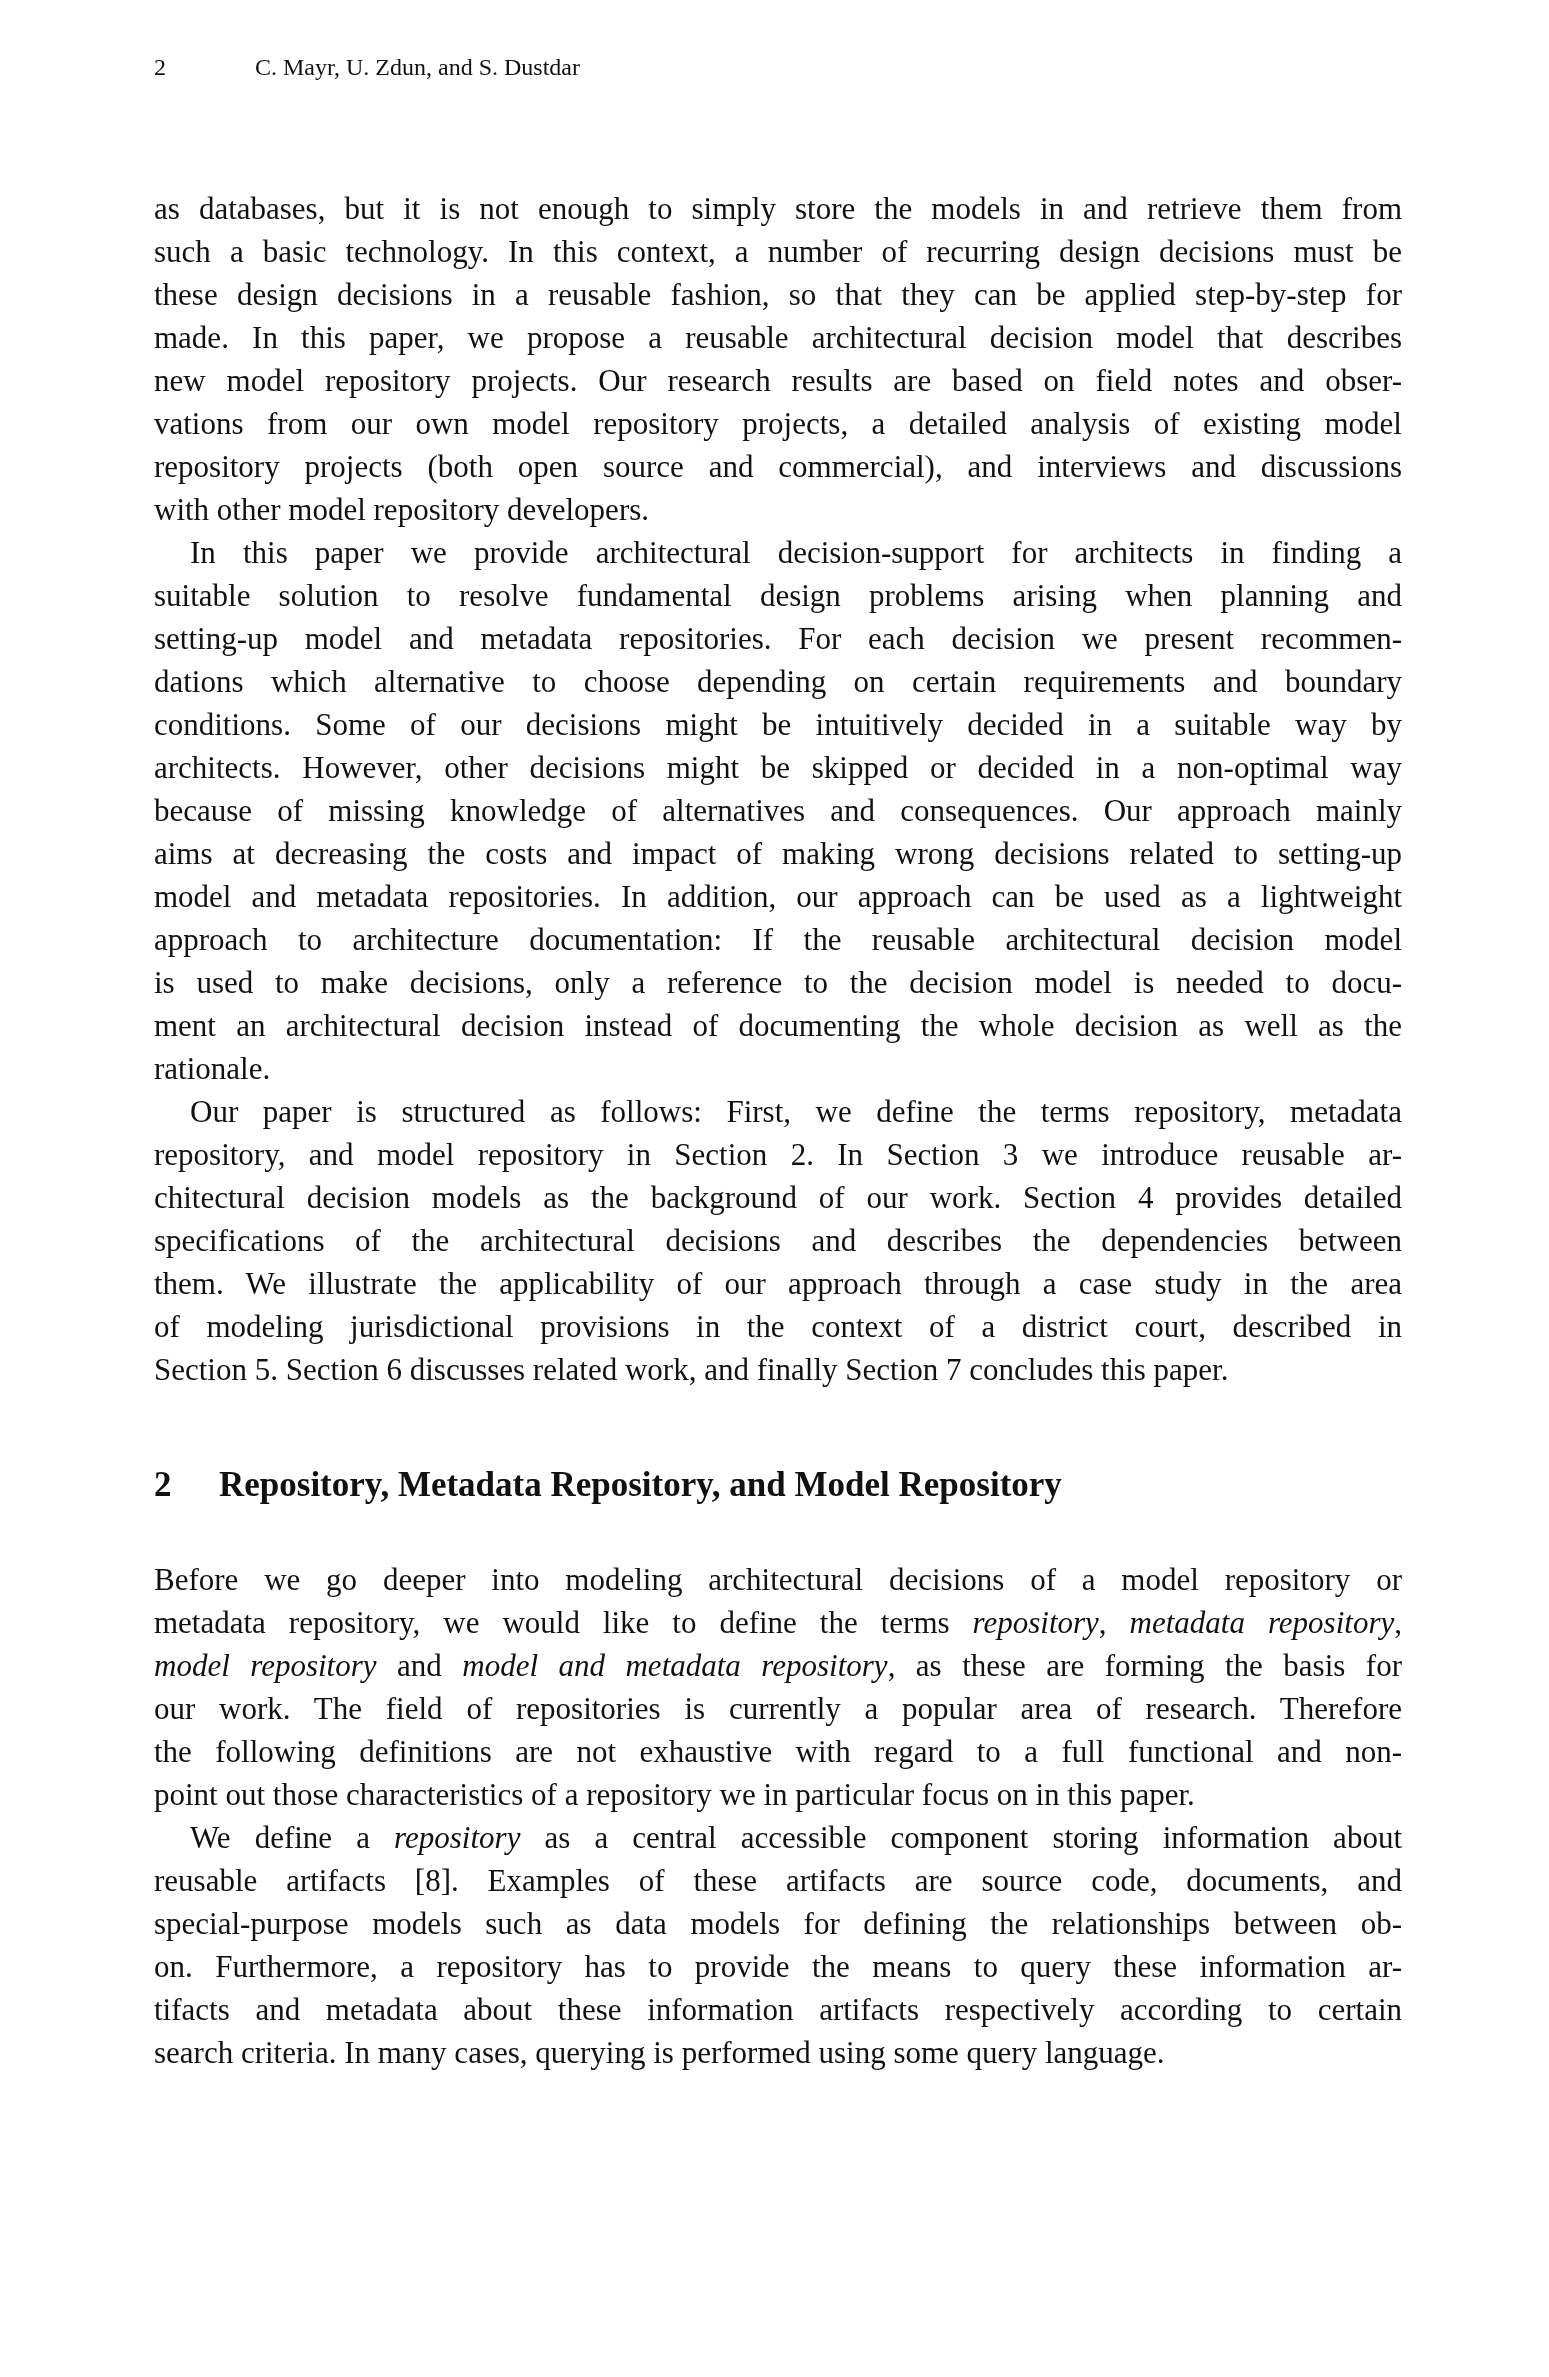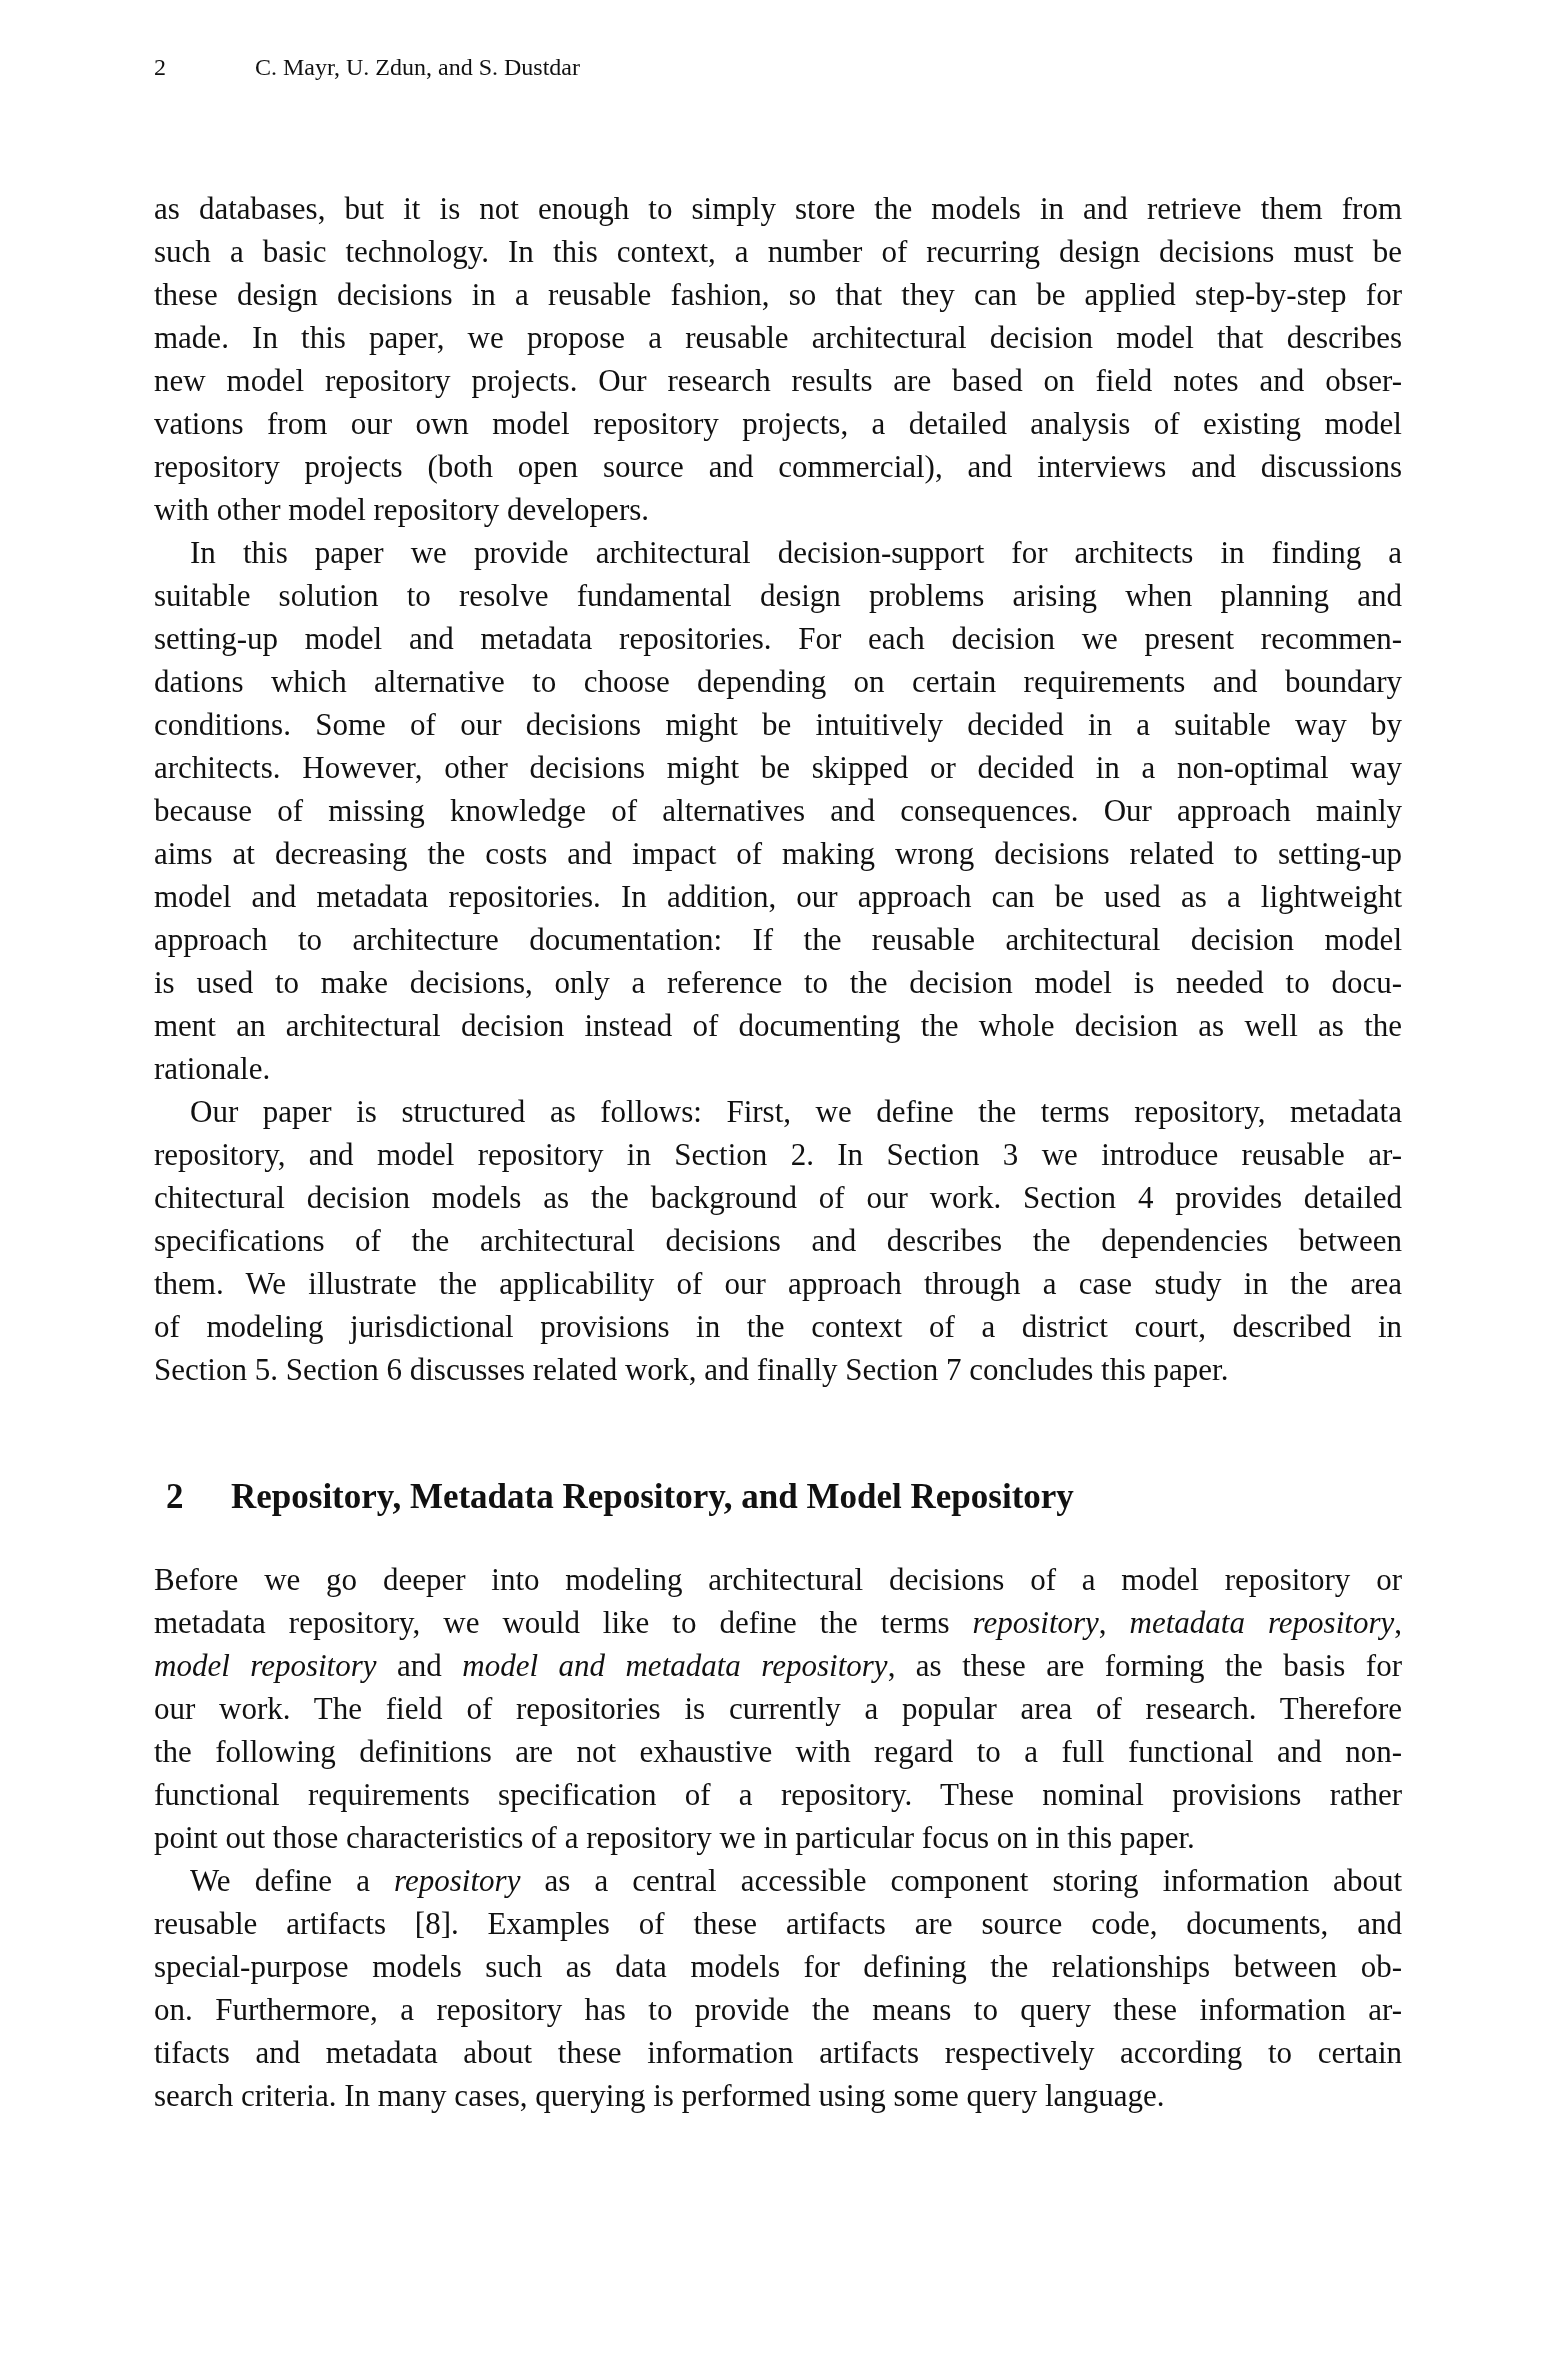--- a/index.html
+++ b/index.html
@@ -65,32 +65,31 @@
       <span class="line indent"><span>Our paper is structured as follows: First, we define the terms repository, metadata</span></span>
       <span class="line"><span>repository, and model repository in Section 2. In Section 3 we introduce reusable ar-</span></span>
       <span class="line"><span>chitectural decision models as the background of our work. Section 4 provides detailed</span></span>
       <span class="line"><span>specifications of the architectural decisions and describes the dependencies between</span></span>
       <span class="line"><span>them. We illustrate the applicability of our approach through a case study in the area</span></span>
       <span class="line"><span>of modeling jurisdictional provisions in the context of a district court, described in</span></span>
       <span class="line last"><span>Section 5. Section 6 discusses related work, and finally Section 7 concludes this paper.</span></span>
     </div>
   </div>
 
-<h2 class="section-heading" style="margin:12px;">
+<h2 class="section-heading" style="margin:0;">
   <span class="sec-num">2</span><span>Repository, Metadata Repository, and Model Repository</span>
 </h2>
 
 <div class="block" id="block-bottom" style="top:1558px;">
     <div>
       <span class="line"><span>Before we go deeper into modeling architectural decisions of a model repository or</span></span>
       <span class="line"><span>metadata repository, we would like to define the terms </span><em>repository</em><span>, </span><em>metadata repository</em><span>,</span></span>
       <span class="line"><em>model repository</em><span> and </span><em>model and metadata repository</em><span>, as these are forming the basis for</span></span>
       <span class="line"><span>our work. The field of repositories is currently a popular area of research. Therefore</span></span>
       <span class="line"><span>the following definitions are not exhaustive with regard to a full functional and non-</span></span>
-      <span class="line"><span>functional requirements specification of a repository. These nominal provisions rather</span></span>
       <span class="line last"><span>point out those characteristics of a repository we in particular focus on in this paper.</span></span>
     </div>
     <div>
       <span class="line indent"><span>We define a </span><em>repository</em><span> as a central accessible component storing information about</span></span>
       <span class="line"><span>reusable artifacts [8]. Examples of these artifacts are source code, documents, and</span></span>
       <span class="line"><span>special-purpose models such as data models for defining the relationships between ob-</span></span>
       <span class="line"><span>on. Furthermore, a repository has to provide the means to query these information ar-</span></span>
       <span class="line"><span>tifacts and metadata about these information artifacts respectively according to certain</span></span>
       <span class="line last"><span>search criteria. In many cases, querying is performed using some query language.</span></span>
     </div>

